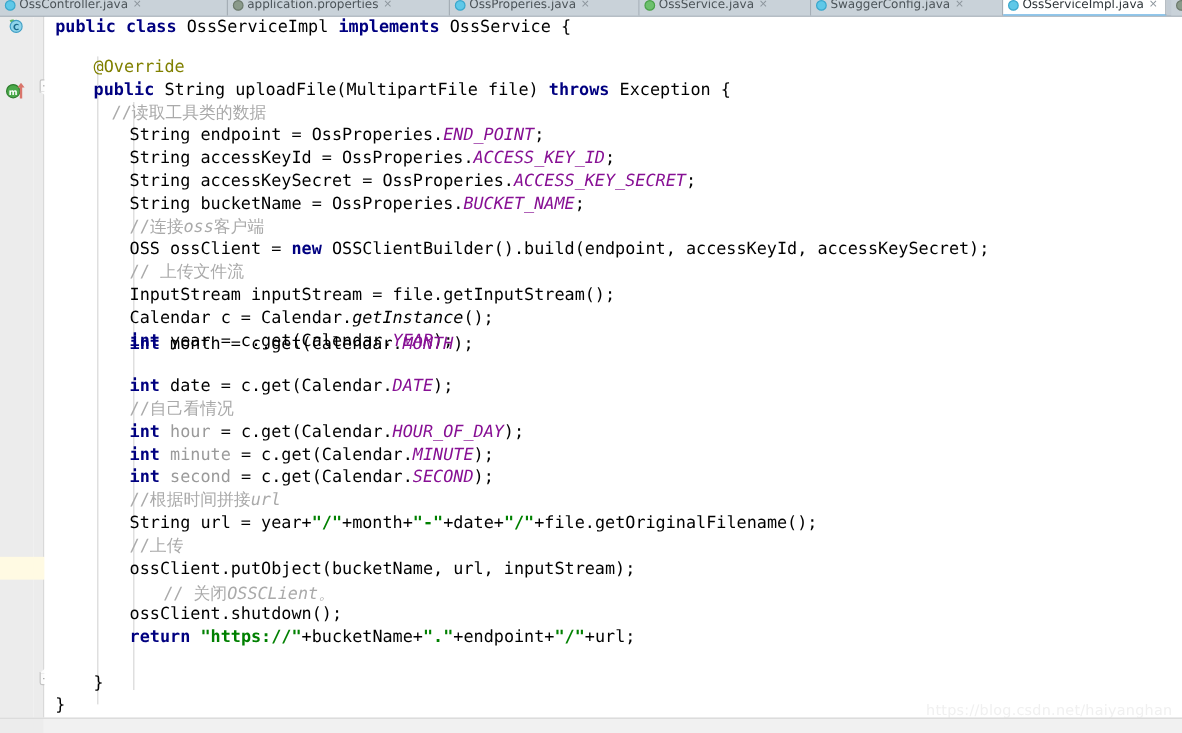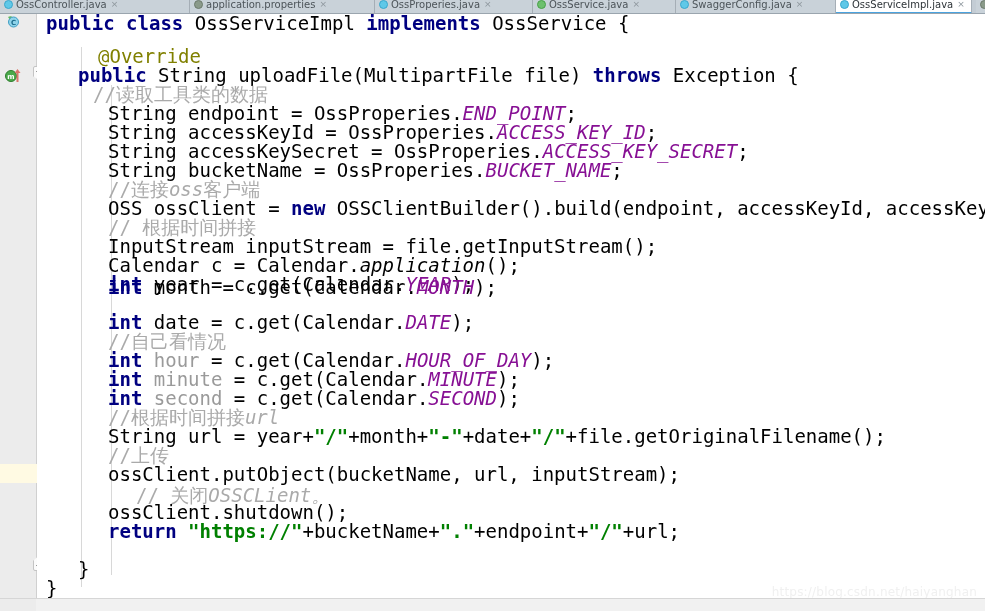--- a/index.html
+++ b/index.html
@@ -201,21 +201,21 @@
     position: absolute;
     left: 0; top: 0;
     width: 948px;
   }
   .ln {
     position: absolute;
     left: 0;
     height: 19px;
     line-height: 19px;
     font-family: "DejaVu Sans Mono", monospace;
-    font-size: 19px;
+    font-size: 14px;
     white-space: pre;
     color: #000000;
   }
   .kw  { color: #000080; font-weight: bold; }
   .str { color: #008000; font-weight: bold; }
   .cmt { color: #aaaaaa; }
   .cmt i { font-style: italic; }
   .ann { color: #808000; }
   .stat{ color: #871094; font-style: italic; }
   .statm{ color: #000000; font-style: italic; }
@@ -328,32 +328,32 @@
   <div class="fold end" style="left:33px; top:560px;"></div>
 
   <div class="editor">
 
     <div class="indentguide" style="left:44px; top:33px; height:540px;"></div>
     <div class="indentguide" style="left:74px; top:71px; height:490px;"></div>
 
     <div class="code" id="code">
         <div class="ln" style="top: 0px; left: 9px;"><span class="kw">public class</span> OssServiceImpl <span class="kw">implements</span> OssService {</div>
         <div class="ln" style="top: 19px; left: 9px;"></div>
-        <div class="ln" style="top: 33px; left: 41px; margin-left: 20px;"><span class="ann">@Override</span></div>
+        <div class="ln" style="top: 33px; left: 41px;"><span class="ann">@Override</span></div>
         <div class="ln" style="top: 52px; left: 41px;"><span class="kw">public</span> String uploadFile(MultipartFile file) <span class="kw">throws</span> Exception {</div>
         <div class="ln" style="top: 71px; left: 56px;"><span class="cmt">//读取工具类的数据</span></div>
         <div class="ln" style="top: 90px; left: 71px;">String endpoint = OssProperies.<span class="stat">END_POINT</span>;</div>
         <div class="ln" style="top: 109px; left: 71px;">String accessKeyId = OssProperies.<span class="stat">ACCESS_KEY_ID</span>;</div>
         <div class="ln" style="top: 128px; left: 71px;">String accessKeySecret = OssProperies.<span class="stat">ACCESS_KEY_SECRET</span>;</div>
         <div class="ln" style="top: 147px; left: 71px;">String bucketName = OssProperies.<span class="stat">BUCKET_NAME</span>;</div>
         <div class="ln" style="top: 166px; left: 71px;"><span class="cmt">//连接<i>oss</i>客户端</span></div>
         <div class="ln" style="top: 185px; left: 71px;">OSS ossClient = <span class="kw">new</span> OSSClientBuilder().build(endpoint, accessKeyId, accessKeySecret);</div>
-        <div class="ln" style="top: 204px; left: 71px;"><span class="cmt">// 根据时间拼接</span></div>
+        <div class="ln" style="top: 204px; left: 71px;"><span class="cmt">// 上传文件流</span></div>
         <div class="ln" style="top: 223px; left: 71px;">InputStream inputStream = file.getInputStream();</div>
-        <div class="ln" style="top: 242px; left: 71px;">Calendar c = Calendar.<span class="statm">application</span>();</div>
+        <div class="ln" style="top: 242px; left: 71px;">Calendar c = Calendar.<span class="statm">getInstance</span>();</div>
         <div class="ln" style="top: 261px; left: 71px;"><span class="kw">int</span> year = c.get(Calendar.<span class="stat">YEAR</span>);</div>
         <div class="ln" style="top: 264px; left: 71px;"><span class="kw">int</span> month = c.get(Calendar.<span class="stat">MONTH</span>);</div>
         <div class="ln" style="top: 299px; left: 71px;"><span class="kw">int</span> date = c.get(Calendar.<span class="stat">DATE</span>);</div>
         <div class="ln" style="top: 318px; left: 71px;"><span class="cmt">//自己看情况</span></div>
         <div class="ln" style="top: 337px; left: 71px;"><span class="kw">int</span> <span class="gray">hour</span> = c.get(Calendar.<span class="stat">HOUR_OF_DAY</span>);</div>
         <div class="ln" style="top: 356px; left: 71px;"><span class="kw">int</span> <span class="gray">minute</span> = c.get(Calendar.<span class="stat">MINUTE</span>);</div>
         <div class="ln" style="top: 375px; left: 71px;"><span class="kw">int</span> <span class="gray">second</span> = c.get(Calendar.<span class="stat">SECOND</span>);</div>
         <div class="ln" style="top: 394px; left: 71px;"><span class="cmt">//根据时间拼接<i>url</i></span></div>
         <div class="ln" style="top: 413px; left: 71px;">String url = year+<span class="str">"/"</span>+month+<span class="str">"-"</span>+date+<span class="str">"/"</span>+file.getOriginalFilename();</div>
         <div class="ln" style="top: 432px; left: 71px;"><span class="cmt">//上传</span></div>

